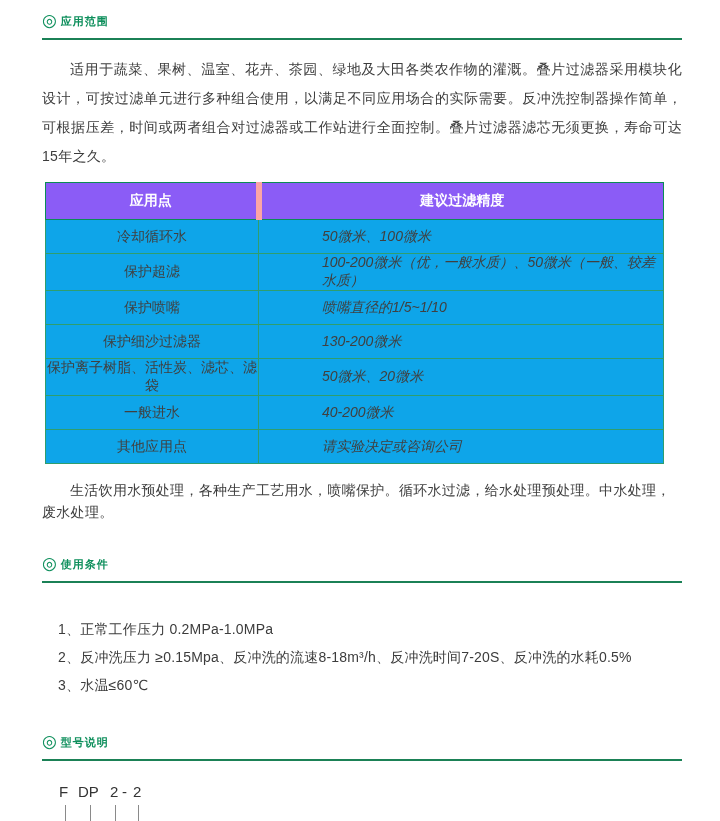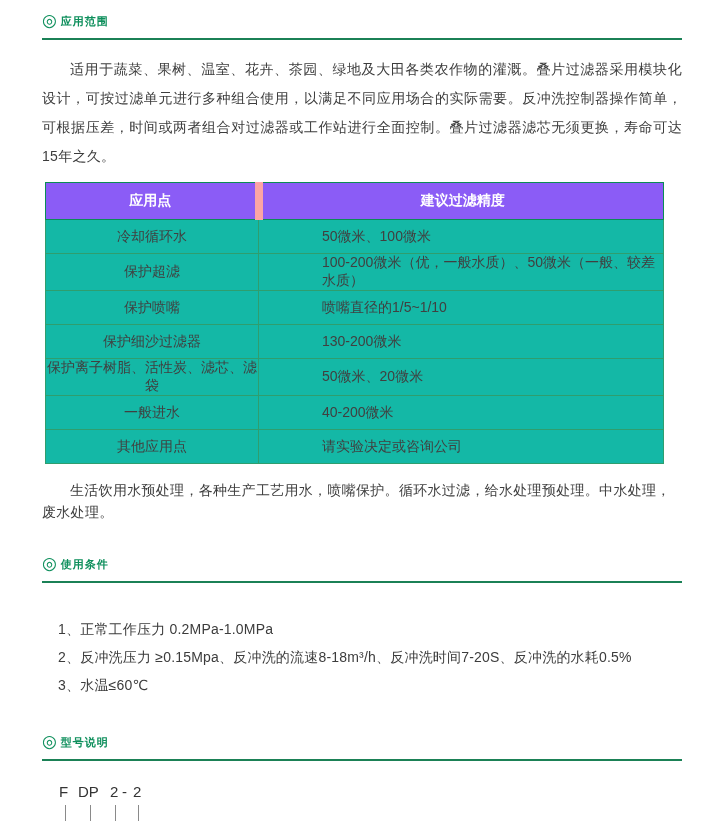--- a/index.html
+++ b/index.html
@@ -40,27 +40,27 @@
     font-size: 14px;
   }
   table.precision col.c1 { width: 213px; }
   table.precision col.c2 { width: 405px; }
   table.precision th {
     background: #8b5cf6; color: #ffffff;
     font-weight: 700; font-size: 14px;
     height: 37px; text-align: center;
     border: 1px solid #0a8c55;
   }
-  table.precision th + th { border-left: 8px solid #fca5a5; }
+  table.precision th + th { border-left: 6px solid #fca5a5; }
   table.precision td {
     height: 34px; border: 1px solid #2f9e6e;
-    color: #404040; background: #14b8a6;
+    color: #404040; background: #0ea5e9;
   }
   table.precision td.app { text-align: center; }
-  table.precision td.prec { text-align: left; padding-left: 63px; }
+  table.precision td.prec { text-align: left; padding-left: 63px; font-style: italic; }
 
   .footnote {
     margin-top: 15px; font-size: 14px; line-height: 22px;
     text-indent: 2em; color: #3c3c3c; letter-spacing: 0.3px;
     width: 640px;
   }
 
   
   .cond-list { list-style: none; margin-top: 32px; padding-left: 16px; }
   .cond-list li { font-size: 14px; line-height: 28px; color: #3c3c3c; letter-spacing: 0.2px; }

